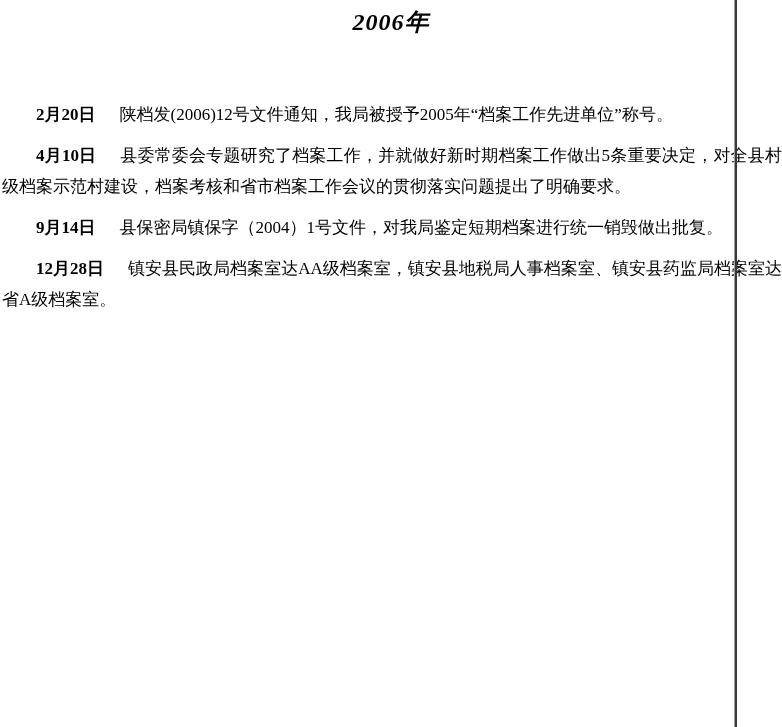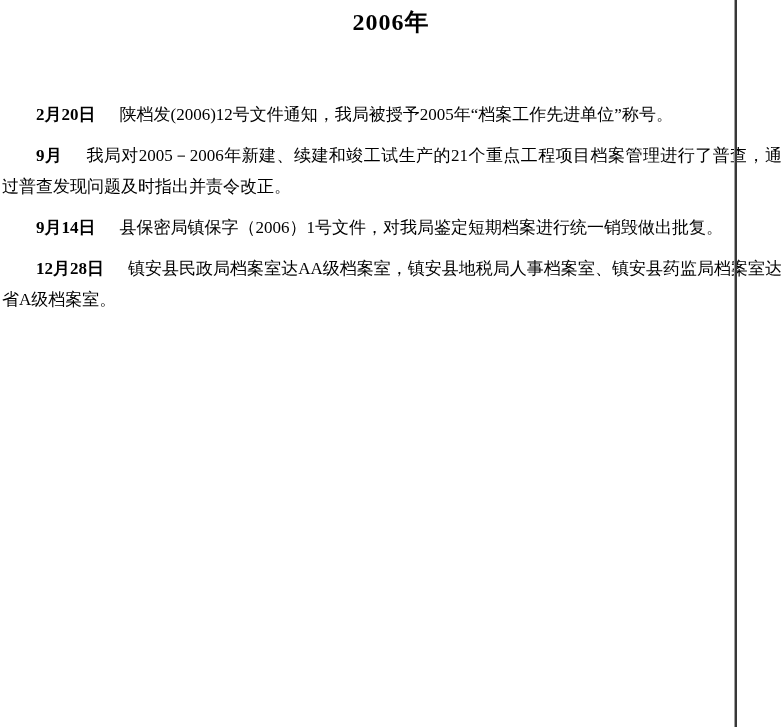--- a/index.html
+++ b/index.html
@@ -22,20 +22,21 @@
     box-sizing: border-box;
   }
   .doc-title {
     margin: 0;
     padding-top: 9px;
     font-size: 24px;
     line-height: 26px;
     font-weight: bold;
     text-align: center;
     letter-spacing: 1px;
+    font-style: italic;
   }
   .entry {
     margin: 10px 0 0 0;
     padding: 0 0 0 2px;
     font-size: 17px;
     line-height: 31px;
     text-indent: 34px;
     text-align: justify;
     text-justify: inter-ideograph;
   }
@@ -60,24 +61,24 @@
 <body>
 
 <div class="page">
 
   <h1 class="doc-title">2006年</h1>
 
   <p class="entry first"><span class="entry-date">2月20日</span><span class="entry-text">陕档发(2006)12号文件通知，我局被授予2005年“档案工作先进单位”称号。</span></p>
 
 
 
+  <p class="entry"><span class="entry-date">4月10日</span><span class="entry-text">县委常委会专题研究了档案工作，并就做好新时期档案工作做出5条重要决定，对全县村级档案示范村建设，档案考核和省市档案工作会议的贯彻落实问题提出了明确要求。</span></p>
 
 
-  <p class="entry"><span class="entry-date">9月</span><span class="entry-text">我局对2005－2006年新建、续建和竣工试生产的21个重点工程项目档案管理进行了普查，通过普查发现问题及时指出并责令改正。</span></p>
 
-  <p class="entry"><span class="entry-date">9月14日</span><span class="entry-text">县保密局镇保字（2006）1号文件，对我局鉴定短期档案进行统一销毁做出批复。</span></p>
+  <p class="entry"><span class="entry-date">9月14日</span><span class="entry-text">县保密局镇保字（2004）1号文件，对我局鉴定短期档案进行统一销毁做出批复。</span></p>
 
 
   <p class="entry"><span class="entry-date">12月28日</span><span class="entry-text">镇安县民政局档案室达AA级档案室，镇安县地税局人事档案室、镇安县药监局档案室达省A级档案室。</span></p>
 
   <div class="vrule"></div>
 
 </div>
 
 </body></html>

